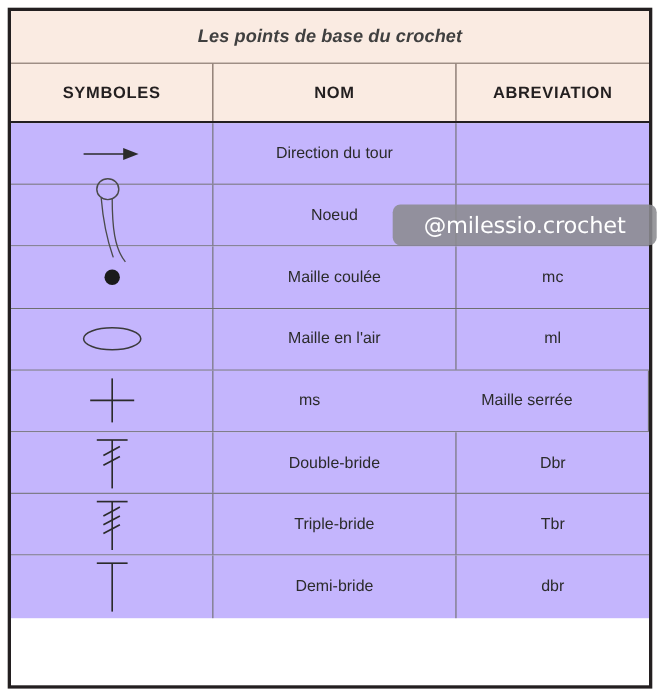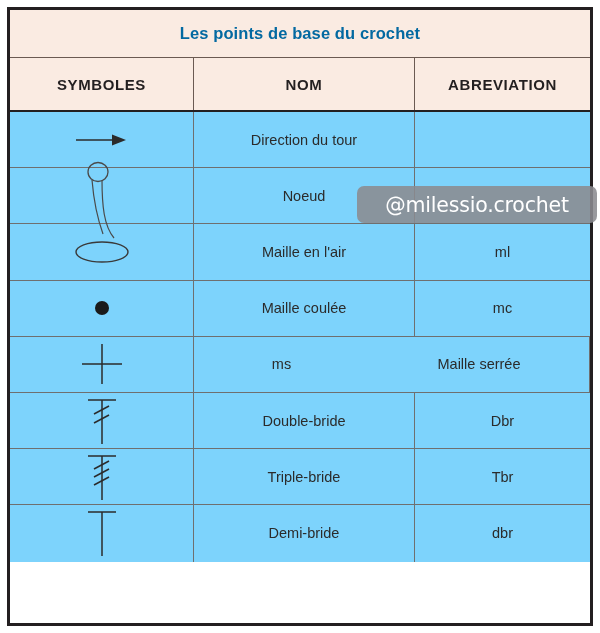--- a/index.html
+++ b/index.html
@@ -31,22 +31,23 @@
     background: #faebe2;
     border-bottom: 1.5px solid #6b5a52;
     display: flex;
     align-items: center;
     justify-content: center;
     box-sizing: border-box;
   }
   .title-text {
     font-size: 16.5px;
     font-weight: bold;
-    color: #0369a1;
+    color: #404040;
     letter-spacing: 0.1px;
+    font-style: italic;
   }
 
   
   .header-row {
     height: 54px;
     background: #faebe2;
     border-bottom: 2px solid #231f20;
     display: flex;
     box-sizing: border-box;
     justify-content: center;
@@ -72,21 +73,21 @@
 
   
   .body-rows {
     position: relative;
   }
   .data-row {
     height: 56.2px;
     display: flex;
     box-sizing: border-box;
     border-bottom: 1.2px solid #6f6f6f;
-    background: #7dd3fc;
+    background: #c4b5fd;
   }
   .data-row.last { border-bottom: none; }
 
   .data-row .col-sym,
   .data-row .col-nom { border-right: 1.2px solid #6f6f6f; }
 
   .cell {
     display: flex;
     align-items: center;
     justify-content: center;
@@ -180,46 +181,46 @@
         <span class="name-text">Noeud</span>
       </div>
       <div class="cell col-abr">
         <span class="abbr-text"></span>
       </div>
     </div>
 
     <div class="data-row">
       <div class="cell col-sym">
         <div class="sym-wrap">
+          <svg width="30" height="30" viewBox="0 0 30 30">
+            <circle cx="15" cy="15" r="7" fill="#1a1a1a"></circle>
+          </svg>
+        </div>
+      </div>
+      <div class="cell col-nom">
+        <span class="name-text">Maille coulée</span>
+      </div>
+      <div class="cell col-abr">
+        <span class="abbr-text">mc</span>
+      </div>
+    </div>
+
+    <div class="data-row">
+      <div class="cell col-sym">
+        <div class="sym-wrap">
           <svg width="60" height="28" viewBox="0 0 60 28">
             <ellipse cx="30" cy="14" rx="26" ry="10" fill="none" stroke="#3a3a3a" stroke-width="1.4"></ellipse>
           </svg>
         </div>
       </div>
       <div class="cell col-nom">
         <span class="name-text">Maille en l'air</span>
       </div>
       <div class="cell col-abr">
         <span class="abbr-text">ml</span>
-      </div>
-    </div>
-
-    <div class="data-row">
-      <div class="cell col-sym">
-        <div class="sym-wrap">
-          <svg width="30" height="30" viewBox="0 0 30 30">
-            <circle cx="15" cy="15" r="7" fill="#1a1a1a"></circle>
-          </svg>
-        </div>
-      </div>
-      <div class="cell col-nom">
-        <span class="name-text">Maille coulée</span>
-      </div>
-      <div class="cell col-abr">
-        <span class="abbr-text">mc</span>
       </div>
     </div>
 
     <div class="data-row">
       <div class="cell col-sym">
         <div class="sym-wrap">
           <svg width="46" height="46" viewBox="0 0 46 46">
             <line x1="23" y1="3" x2="23" y2="43" stroke="#2b2b2b" stroke-width="1.5"></line>
             <line x1="3" y1="23" x2="43" y2="23" stroke="#2b2b2b" stroke-width="1.5"></line>
           </svg>

